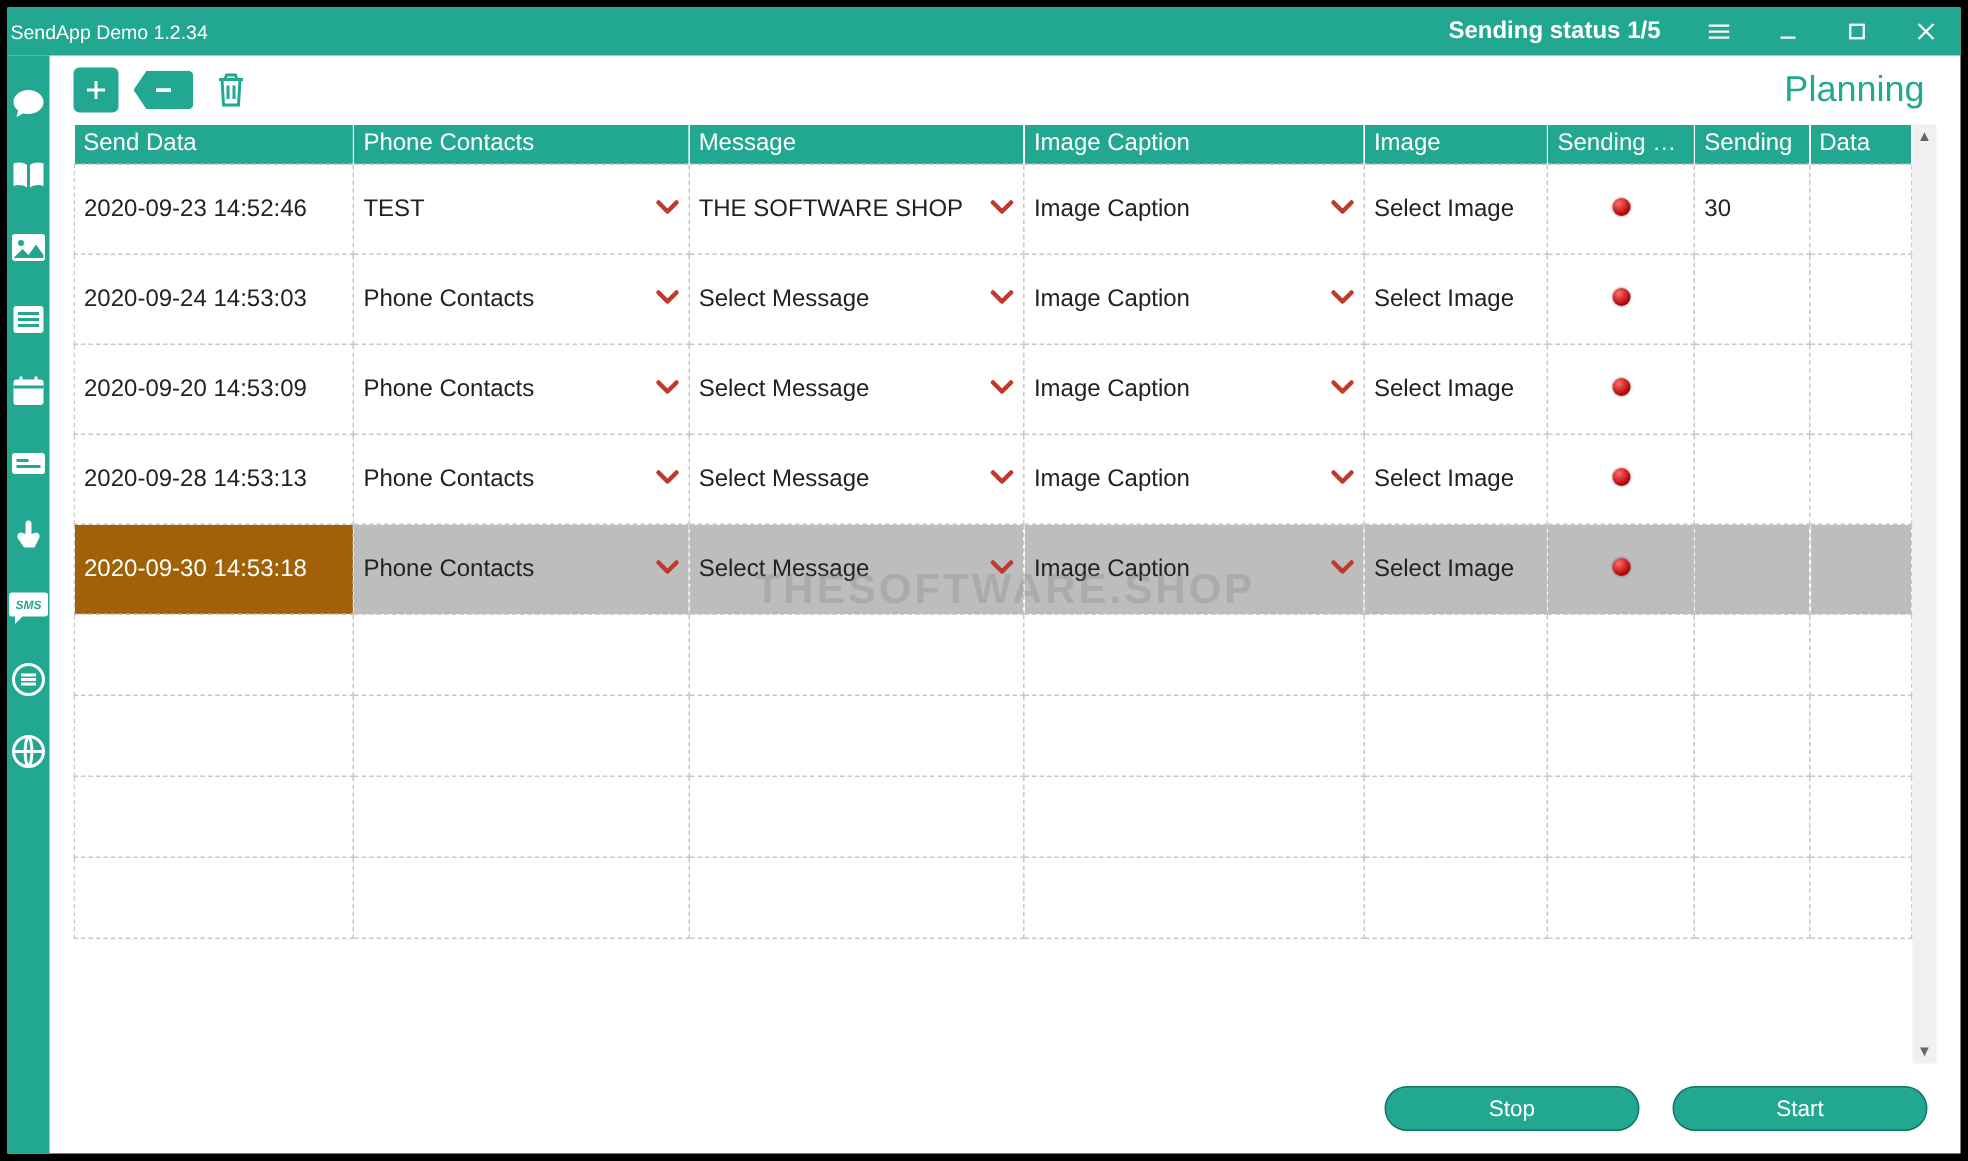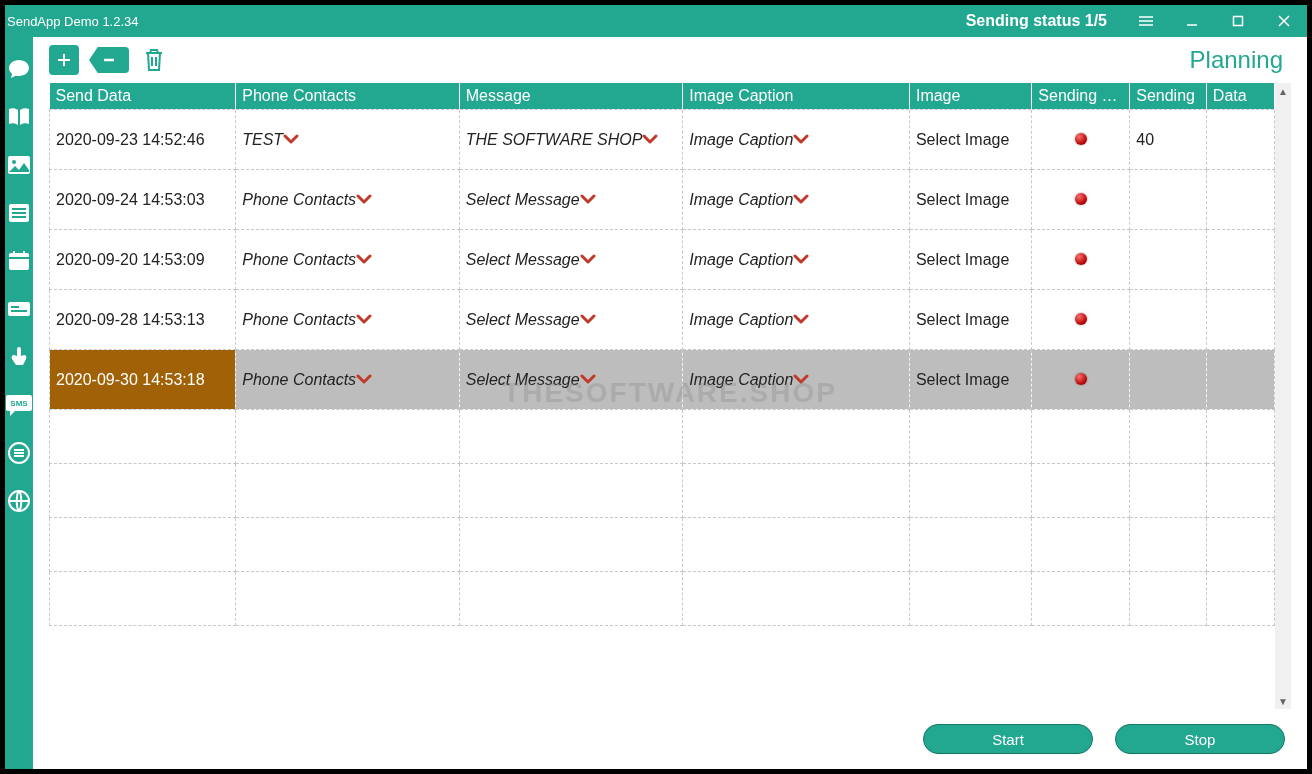--- a/index.html
+++ b/index.html
@@ -48,20 +48,21 @@
     .body-area { flex: 1 1 auto; display: flex; min-height: 0; }
     
     .sidebar {
       width: 60px;
       background: #22a790;
       display: flex;
       flex-direction: column;
       align-items: center;
       padding-top: 18px;
       gap: 20px;
+      font-style: italic;
     }
     .sidebar .side-item {
       width: 28px; height: 28px;
       display: flex; align-items: center; justify-content: center;
       color: #fff;
       cursor: pointer;
     }
     .sidebar .side-item svg { display:block; }
     
     .main {
@@ -139,22 +140,22 @@
       font-size: 16px;
       color: #222;
       vertical-align: middle;
       white-space: nowrap;
       overflow: hidden;
     }
     tbody tr.empty td { height: 54px; }
     .cell-flex {
       display: flex;
       align-items: center;
+      justify-content: space-between;
       width: 100%;
-      font-style: italic;
     }
     .chev {
       color: #c22;
       font-weight: 700;
       flex: 0 0 auto;
     }
     .status-dot {
       display: inline-block;
       width: 12px; height: 12px;
       border-radius: 50%;
@@ -393,21 +394,21 @@
                   <td>
                     <div class="cell-flex">
                       <span>Image Caption</span>
                       <span class="chev"><svg width="16" height="12" viewBox="0 0 16 12">
                           <path d="M2 3l6 6 6-6" fill="none" stroke="#c0392b" stroke-width="3" stroke-linecap="round" stroke-linejoin="round"></path>
                         </svg></span>
                     </div>
                   </td>
                   <td>Select Image</td>
                   <td class="center"><span class="status-dot"></span></td>
-                  <td>40</td>
+                  <td>30</td>
                   <td></td>
                 </tr>
                 <tr>
                   <td>2020-09-24 14:53:03</td>
                   <td>
                     <div class="cell-flex">
                       <span>Phone Contacts</span>
                       <span class="chev"><svg width="16" height="12" viewBox="0 0 16 12">
                           <path d="M2 3l6 6 6-6" fill="none" stroke="#c0392b" stroke-width="3" stroke-linecap="round" stroke-linejoin="round"></path>
                         </svg></span>
@@ -573,18 +574,18 @@
         <div class="vscroll">
           <div class="arrow">▲</div>
           <div class="track"></div>
           <div class="arrow">▼</div>
         </div>
       </div>
 
       <div class="watermark">THESOFTWARE.SHOP</div>
 
       <div class="footer">
+        <div class="btn">Stop</div>
         <div class="btn">Start</div>
-        <div class="btn">Stop</div>
       </div>
     </div>
   </div>
 </div>
 
 </body></html>

